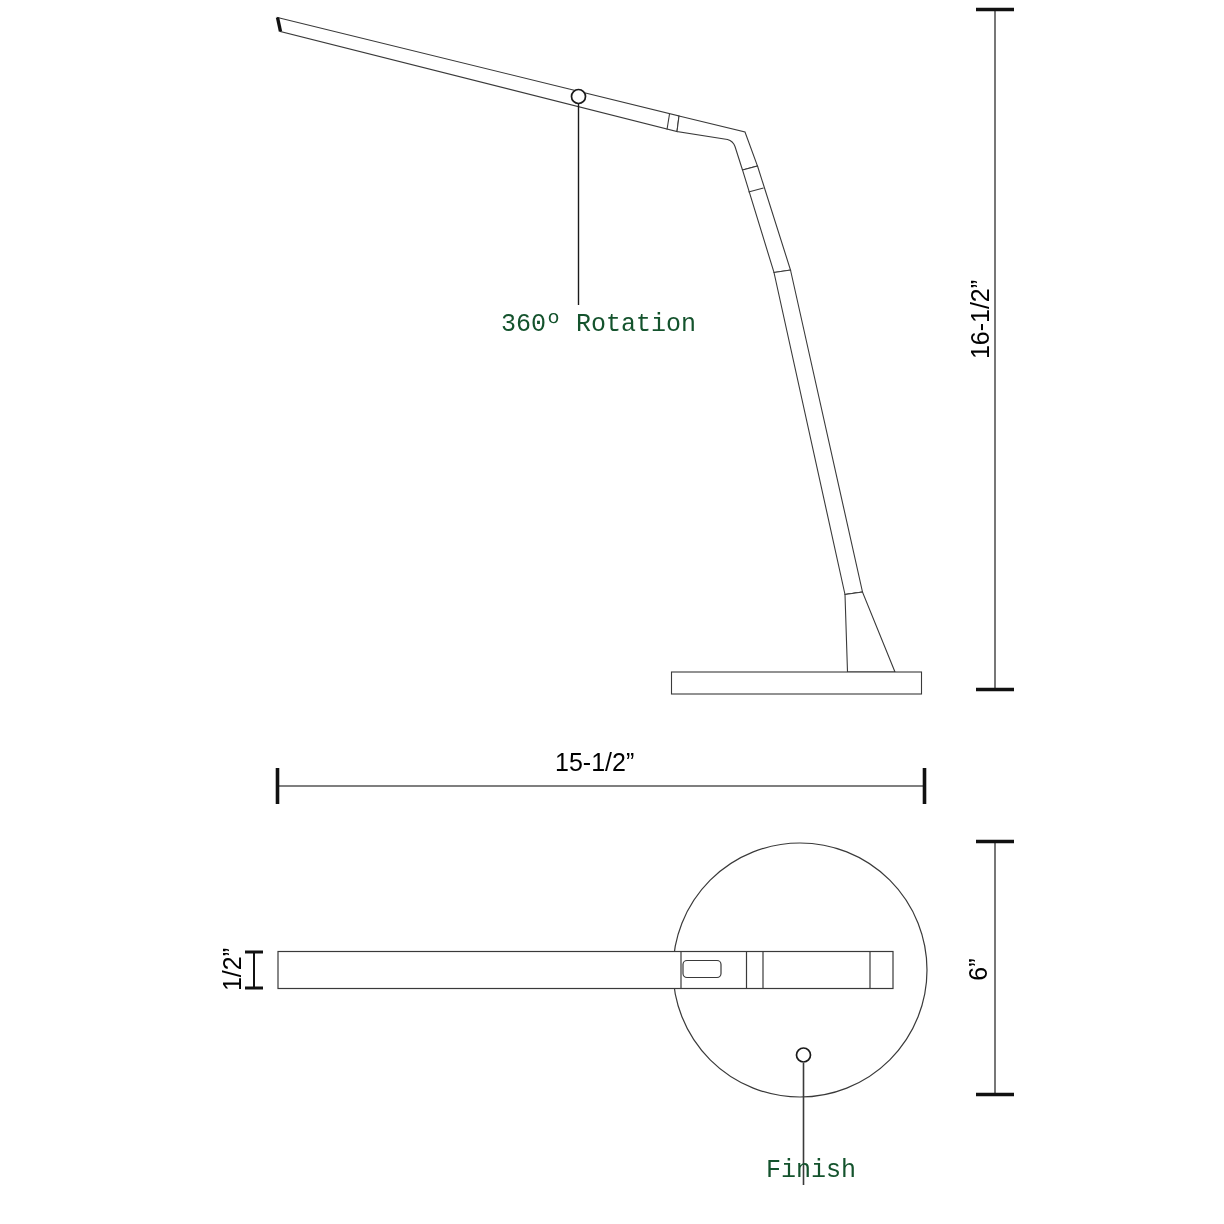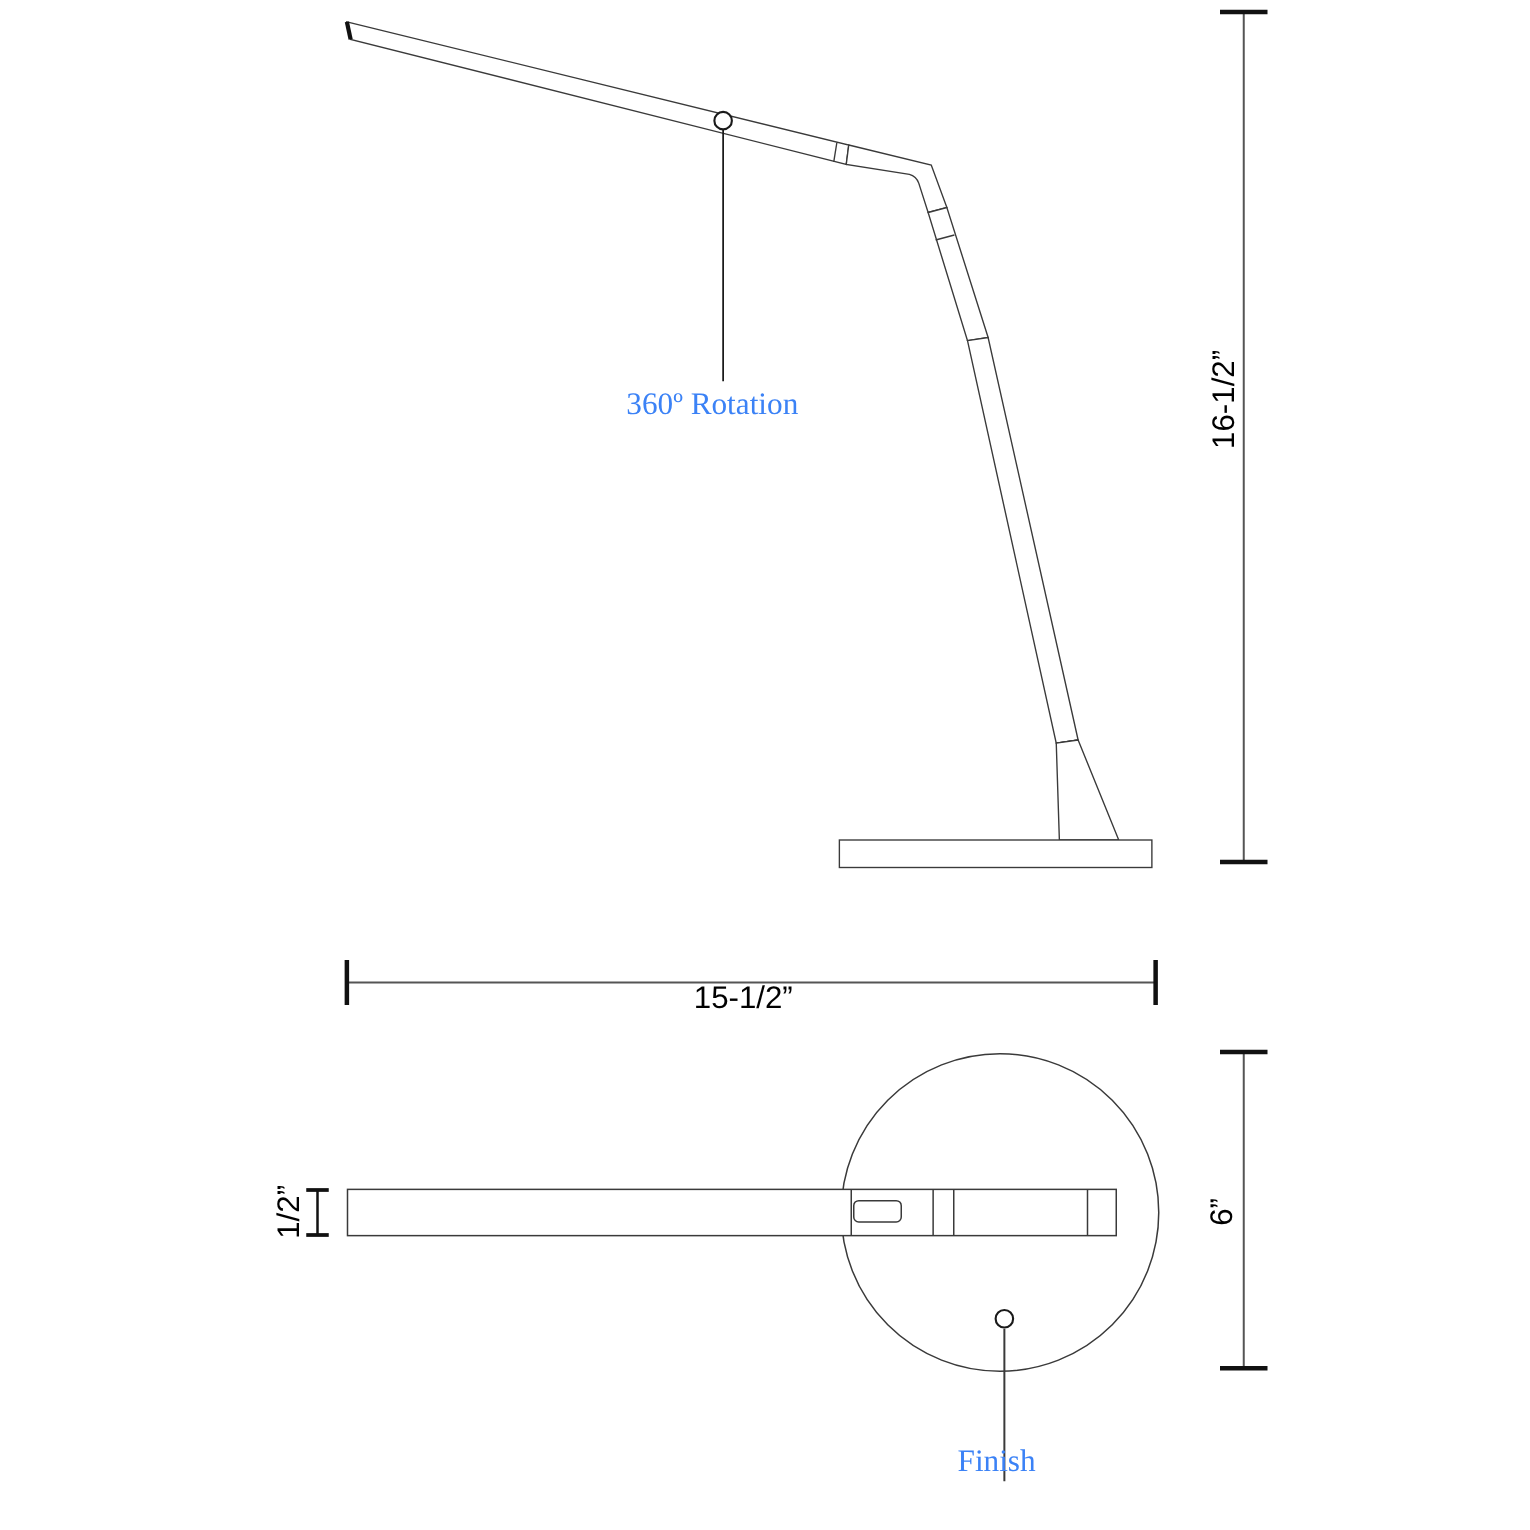--- a/index.html
+++ b/index.html
@@ -32,23 +32,23 @@
     color: #000000;
     white-space: nowrap;
     letter-spacing: 0px;
   }
   .vert {
     transform-origin: 50% 50%;
     transform: rotate(-90deg);
   }
   .calloutlabel {
     position: absolute;
-    font-family: Liberation Serif, serif;
+    font-family: Liberation Mono, monospace;
     font-size: 25px;
-    color: #3b82f6;
+    color: #14532d;
     white-space: nowrap;
   }
 </style>
 </head>
 <body>
 
 <div id="sheet">
 
   <svg id="drawing" viewBox="0 0 1224 1224" xmlns="http://www.w3.org/2000/svg">
 
@@ -132,21 +132,21 @@
         <line x1="245.0" y1="952.0" x2="263.0" y2="952.0" stroke="#111111" stroke-width="3.0"></line>
         <line x1="245.0" y1="988.0" x2="263.0" y2="988.0" stroke="#111111" stroke-width="3.0"></line>
       </g>
     </g>
   </svg>
 
   <div class="calloutlabel" style="left: 501px; top: 310px;">360º Rotation</div>
 
   <div class="dimlabel vert" style="left: 900px; top: 305px; width: 160px; text-align: center;">16-1/2”</div>
 
-  <div class="dimlabel" style="left: 555px; top: 748px; margin-top: 36px;">15-1/2”</div>
+  <div class="dimlabel" style="left: 555px; top: 748px;">15-1/2”</div>
 
   <div class="dimlabel vert" style="left: 923px; top: 955px; width: 110px; text-align: center;">6”</div>
 
   <div class="dimlabel vert" style="left: 177px; top: 955px; width: 110px; text-align: center;">1/2”</div>
 
   <div class="calloutlabel" style="left: 766px; top: 1156px;">Finish</div>
 
 </div>
 
 </body></html>

